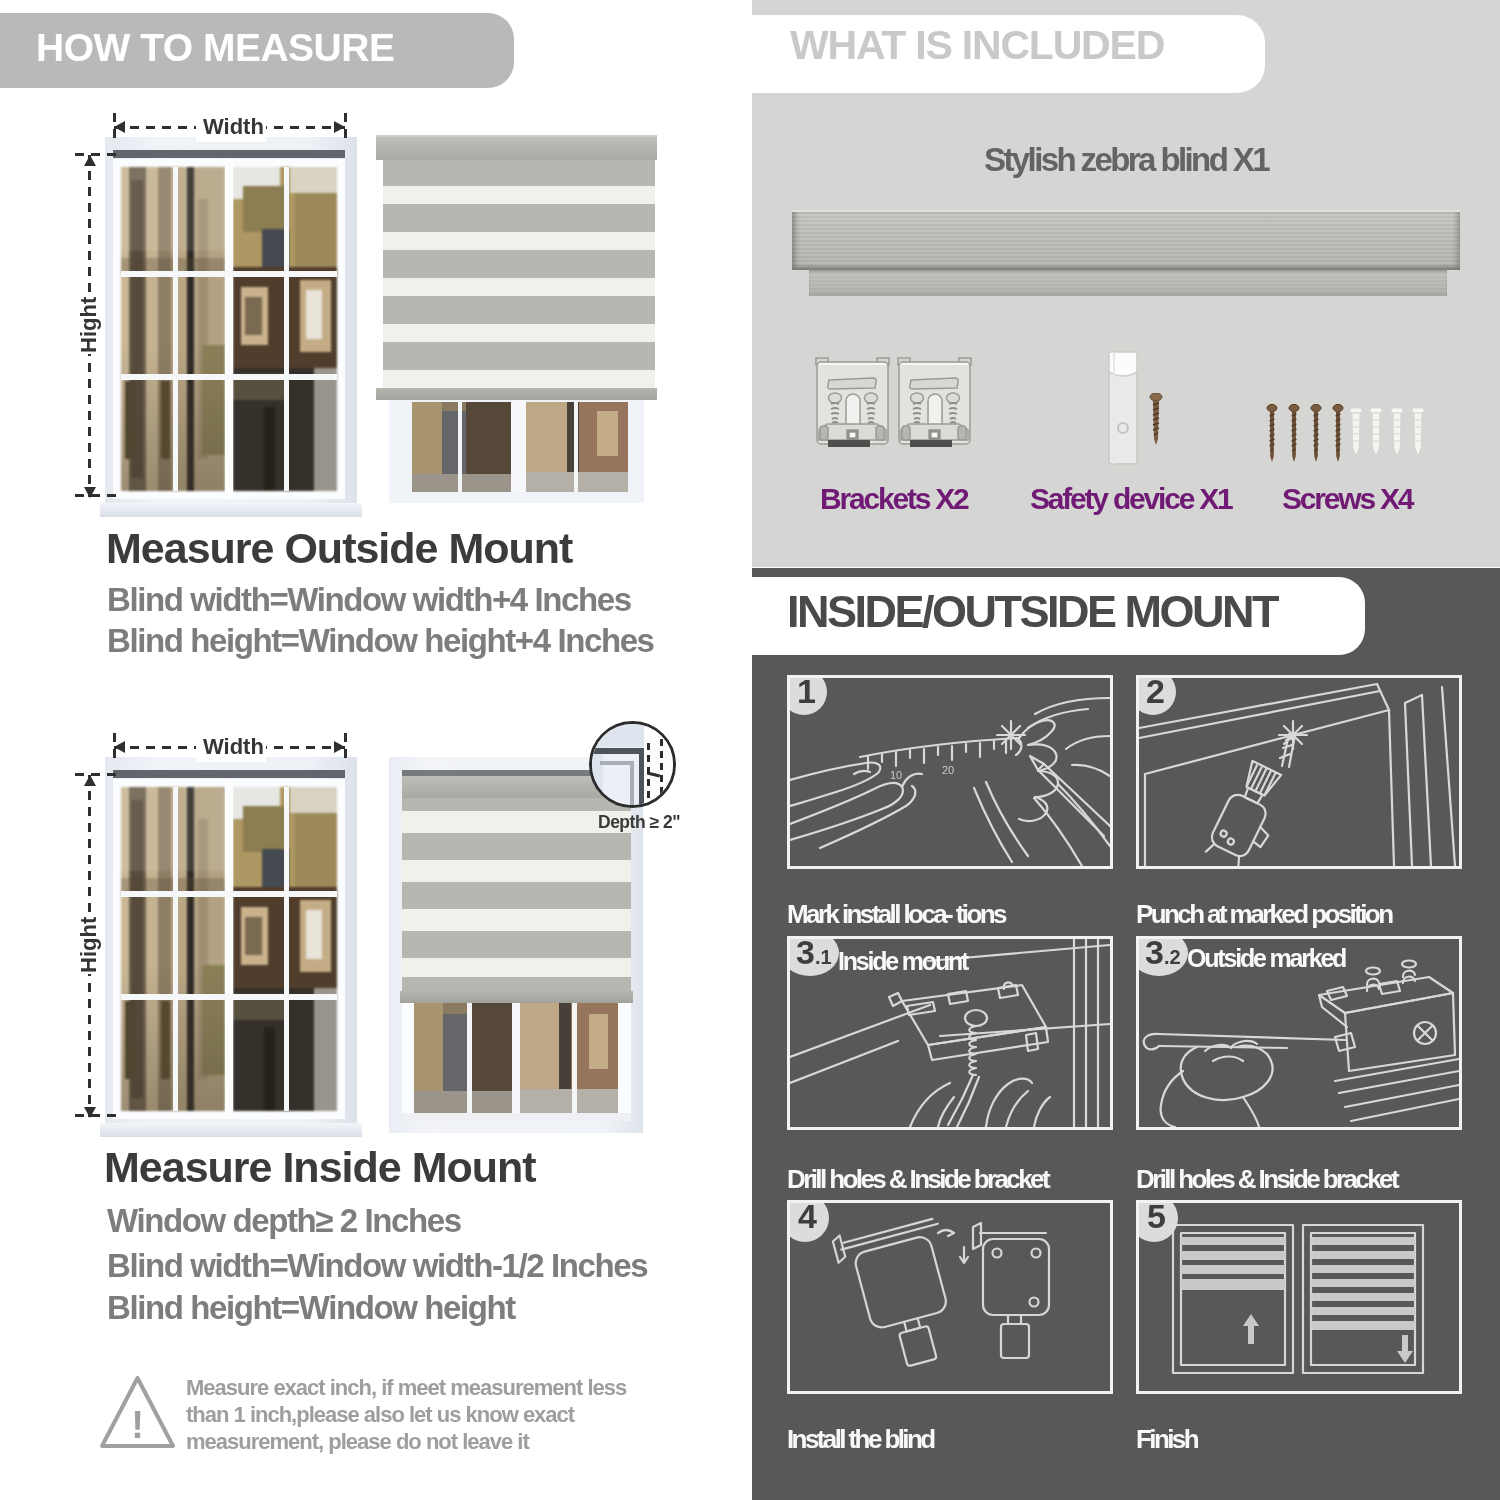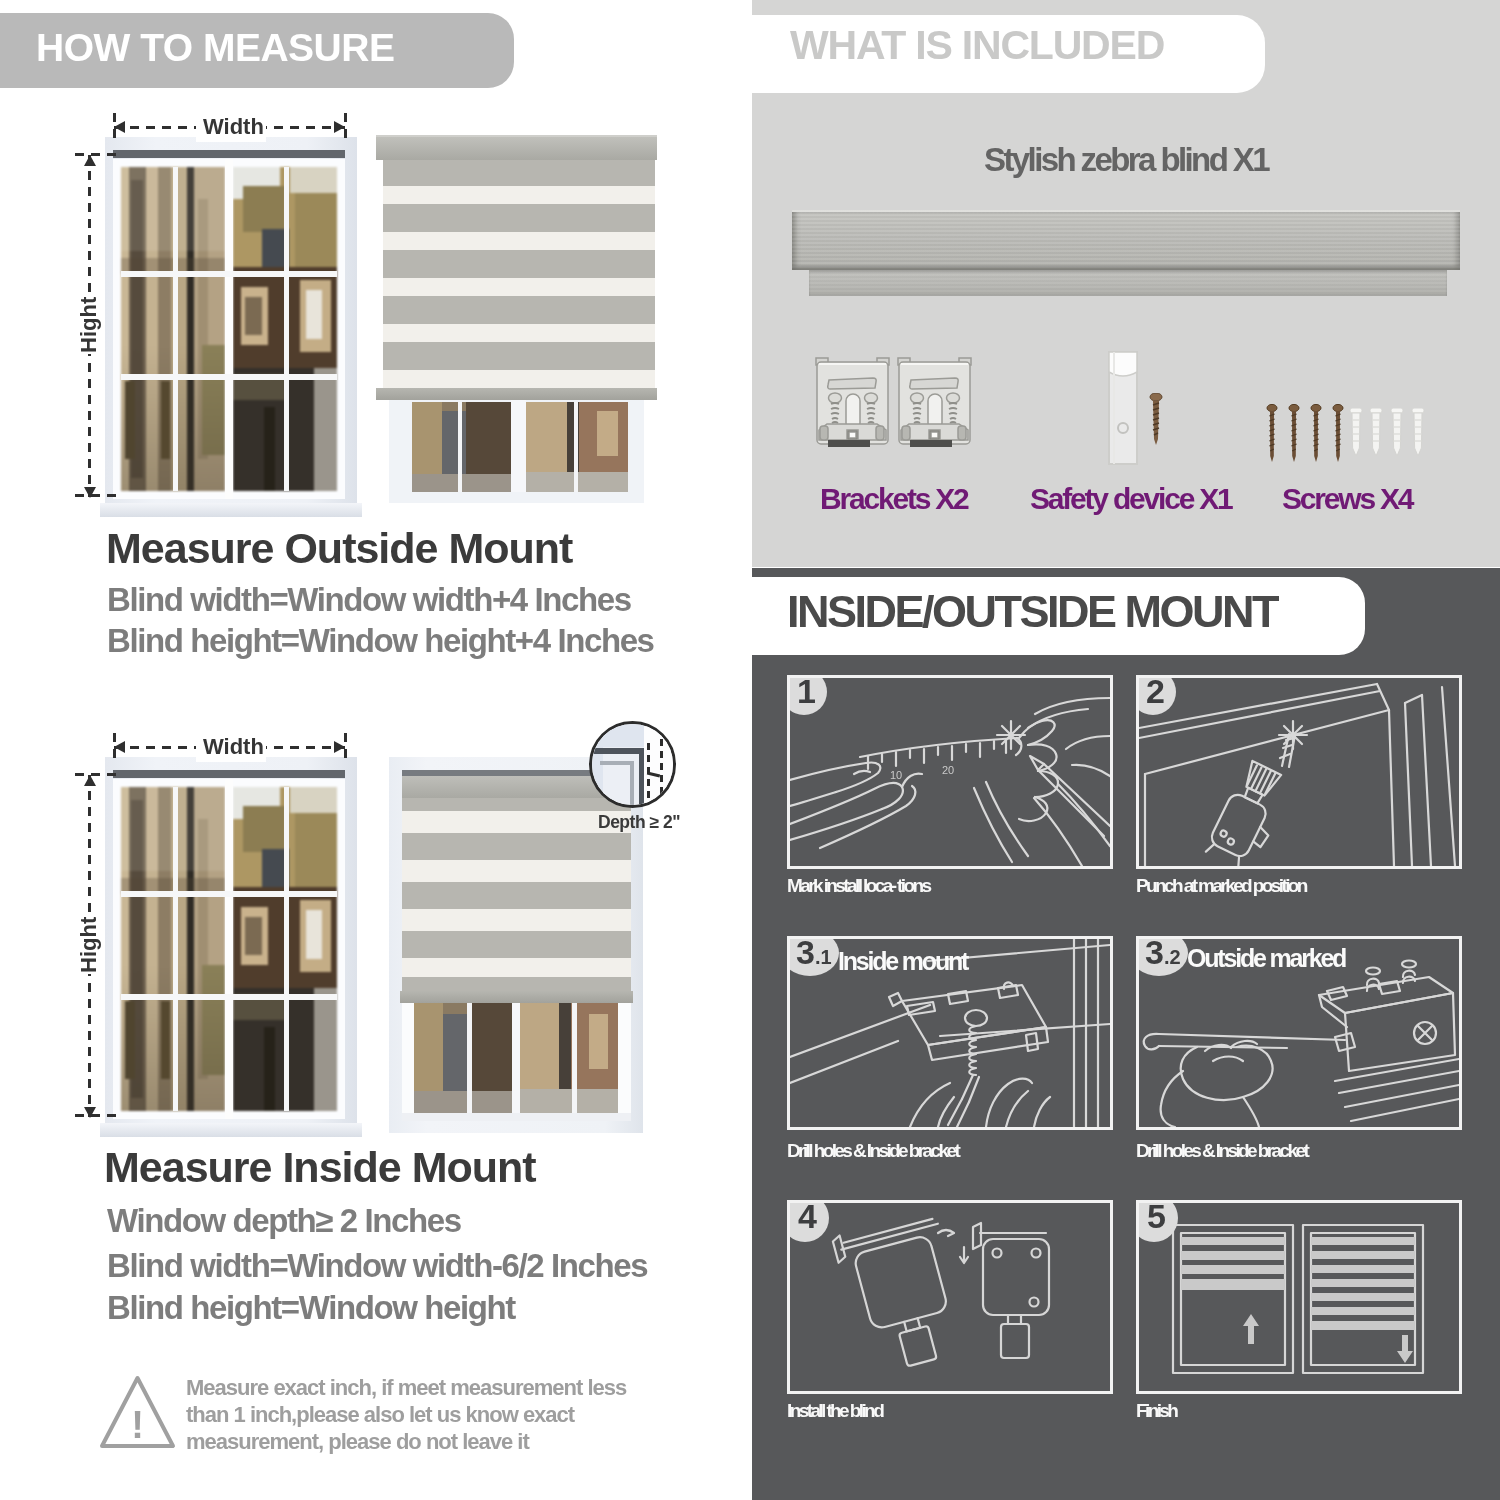--- a/index.html
+++ b/index.html
@@ -5,21 +5,21 @@
 body{width:1500px;height:1500px;position:relative;font-family:"Liberation Sans",sans-serif;background:#fff;overflow:hidden;}
 .abs{position:absolute;}
 .dashH{position:absolute;height:3px;background:repeating-linear-gradient(90deg,#2f2f2f 0 9px,transparent 9px 16px);}
 .dashV{position:absolute;width:3px;background:repeating-linear-gradient(180deg,#2f2f2f 0 9px,transparent 9px 16px);}
 .arrL{position:absolute;width:0;height:0;border-style:solid;border-width:6px 11px 6px 0;border-color:transparent #2f2f2f transparent transparent;}
 .arrR{position:absolute;width:0;height:0;border-style:solid;border-width:6px 0 6px 11px;border-color:transparent transparent transparent #2f2f2f;}
 .arrU{position:absolute;width:0;height:0;border-style:solid;border-width:0 6px 11px 6px;border-color:transparent transparent #2f2f2f transparent;}
 .arrD{position:absolute;width:0;height:0;border-style:solid;border-width:11px 6px 0 6px;border-color:#2f2f2f transparent transparent transparent;}
 .h1L{position:absolute;font-weight:bold;font-size:43px;color:#3b3b3b;letter-spacing:-1px;white-space:nowrap;}
 .gtxt{position:absolute;font-weight:bold;font-size:33px;color:#7d7d7d;letter-spacing:-1.4px;white-space:nowrap;}
-.cap{position:absolute;font-weight:bold;font-size:19px;color:#f8f8f8;letter-spacing:-2.6px;white-space:nowrap;}
+.cap{position:absolute;font-weight:bold;font-size:26px;color:#f8f8f8;letter-spacing:-2.6px;white-space:nowrap;margin-top:24px;}
 .panel{position:absolute;width:326px;height:194px;border:3px solid #f2f2f2;background:#57585a;overflow:hidden;box-sizing:border-box;}
 .bub{position:absolute;left:-9px;top:-9px;background:#dcdcdc;border-radius:50%;}
 .bubnum{position:absolute;color:#3d3e40;font-weight:bold;top:-6px;}
 .lbl{position:absolute;font-weight:bold;font-size:30px;color:#701a75;letter-spacing:-2.2px;white-space:nowrap;}
 </style></head>
 <body>
 
 <div class="abs" style="left:0;top:13px;width:514px;height:75px;background:#b9b9b9;border-radius:0 26px 26px 0;"></div>
 <div class="abs" style="left:36px;top:26px;font-weight:bold;font-size:39px;color:#fff;letter-spacing:-0.5px;">HOW TO MEASURE</div>
 
@@ -211,21 +211,21 @@
     <div class="abs" style="left:64%;top:0;width:36%;height:100%;background:#fdfdfe;"></div>
     <div class="abs" style="left:68%;top:24%;width:3px;height:76%;background:repeating-linear-gradient(180deg,#2c2c2c 0 7px,transparent 7px 12px);"></div>
     <div class="abs" style="left:84%;top:18%;width:3px;height:82%;background:repeating-linear-gradient(180deg,#2c2c2c 0 7px,transparent 7px 12px);"></div>
     <div class="abs" style="left:68%;top:60%;width:16%;height:3px;background:#2c2c2c;transform:rotate(14deg);"></div>
   </div>
   <div class="abs" style="left:598px;top:812px;font-weight:bold;font-size:17.5px;color:#3a3a3a;letter-spacing:-0.5px;white-space:nowrap;">Depth ≥ 2"</div>
 </div>
 
 <div class="h1L" style="left:104px;top:1143px;">Measure Inside Mount</div>
 <div class="gtxt" style="left:107px;top:1202px;">Window depth≥ 2 Inches</div>
-<div class="gtxt" style="left:107px;top:1247px;">Blind width=Window width-6/2 Inches</div>
+<div class="gtxt" style="left:107px;top:1247px;">Blind width=Window width-1/2 Inches</div>
 <div class="gtxt" style="left:107px;top:1289px;">Blind height=Window height</div>
 
 <svg class="abs" style="left:95px;top:1372px;" width="85" height="82" viewBox="0 0 85 82">
   <path d="M42.5 6 L78 74 L7 74 Z" fill="none" stroke="#a0a0a0" stroke-width="4" stroke-linejoin="round"></path>
   <text x="42.5" y="66" font-family="Liberation Sans,sans-serif" font-size="38" font-weight="bold" fill="#a0a0a0" text-anchor="middle">!</text>
 </svg>
 <div class="abs" style="left:186px;top:1374px;font-weight:bold;font-size:22px;color:#9e9e9e;letter-spacing:-1px;line-height:27px;">Measure exact inch, if meet measurement less<br>than 1 inch,please also let us know exact<br>measurement, please do not leave it</div>
 
 <div class="abs" style="left:752px;top:0;width:748px;height:567px;background:#d5d5d4;"></div>
 <div class="abs" style="left:752px;top:15px;width:513px;height:78px;background:#fff;border-radius:0 28px 28px 0;"></div>

